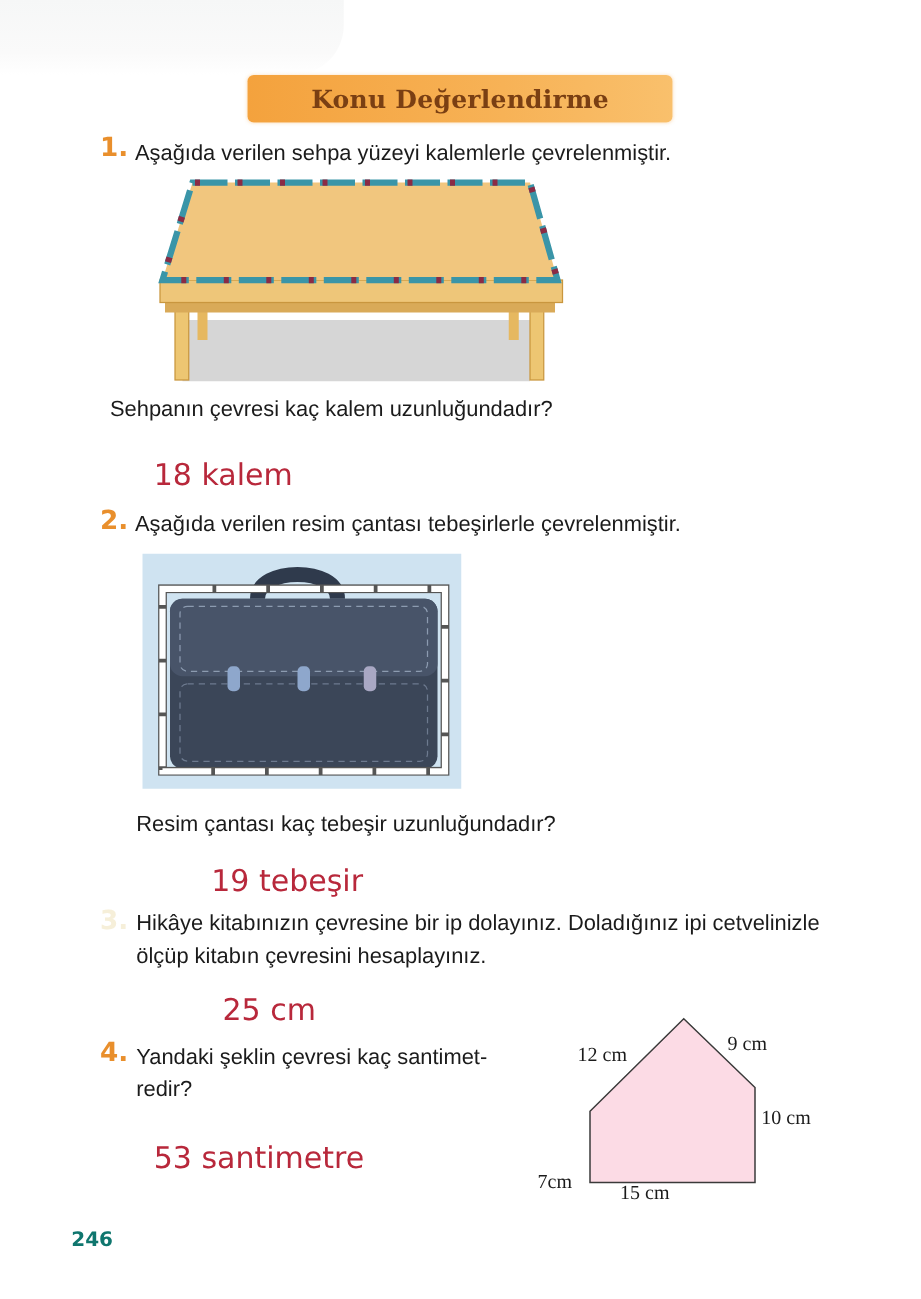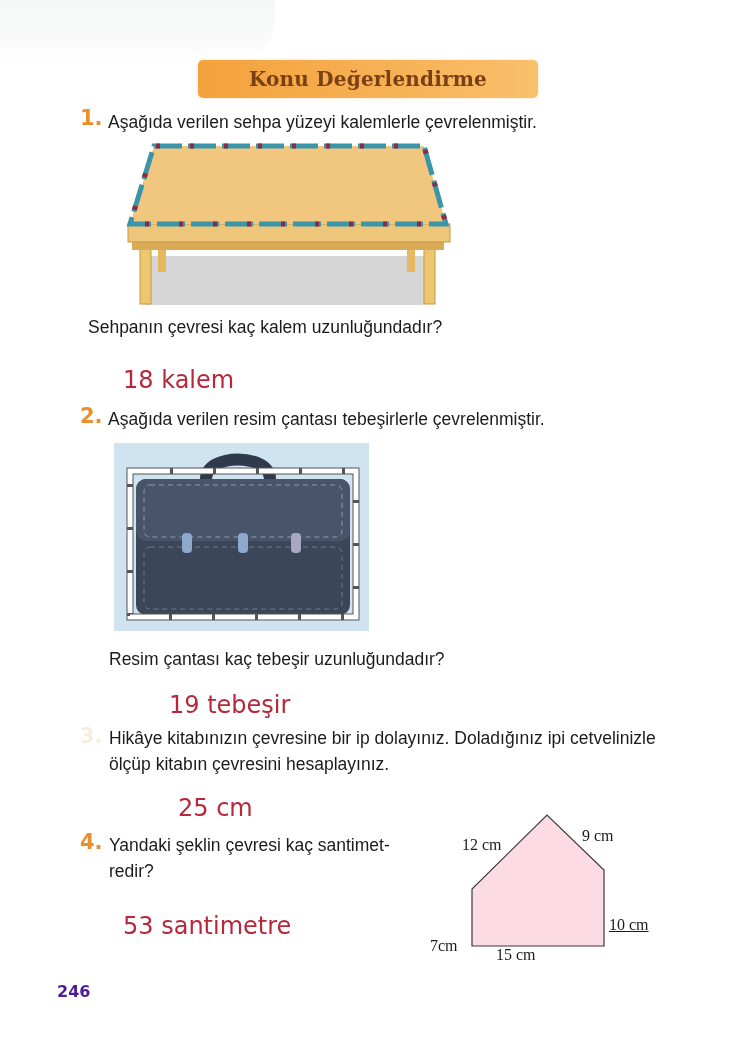--- a/index.html
+++ b/index.html
@@ -34,21 +34,21 @@
   .q-text {
     font-family: Liberation Sans, sans-serif;
     font-size: 17.5px; color: #1b1b1b; line-height: 26px;
   }
   .answer {
     font-family: "DejaVu Sans", "Liberation Sans", sans-serif;
     font-size: 24px; color: #b8283b;
   }
   .page-num {
     font-family: "DejaVu Sans", sans-serif; font-weight: bold;
-    font-size: 16px; color: #4c1d95;
+    font-size: 16px; color: #0f766e;
   }
   .dim-label {
     font-family: "Liberation Serif", serif; font-size: 16px; color: #1b1b1b;
   }
 </style>
 </head>
 <body>
 
 <div class="faint-swoosh"></div>
 
@@ -128,17 +128,17 @@
 <div class="abs q-text" style="left:109px; top:858px;">redir?</div>
 <div class="abs answer" style="left:123px; top:912px;">53 santimetre</div>
 
 <div class="abs" style="left:420px; top:800px; width:280px; height:170px;">
   <svg width="280" height="170" viewBox="0 0 280 170" style="position:absolute; left:0; top:0;">
     <polygon points="52,146 52,89 127,15 184,70 184,146" fill="#fcdbe5" stroke="#3a3a3a" stroke-width="1.2"></polygon>
   </svg>
   <span class="abs dim-label" style="left:42px; top:36px;">12 cm</span>
   <span class="abs dim-label" style="left:162px; top:27px;">9 cm</span>
   <span class="abs dim-label" style="left:10px; top:106px;margin-top:31px;">7cm</span>
-  <span class="abs dim-label" style="left:189px; top:116px;text-decoration:underline;">10 cm</span>
+  <span class="abs dim-label" style="left:189px; top:86px;">10 cm</span>
   <span class="abs dim-label" style="left:76px; top:146px;">15 cm</span>
 </div>
 
 <div class="abs page-num" style="left:57px; top:982px;">246</div>
 
 </body></html>

